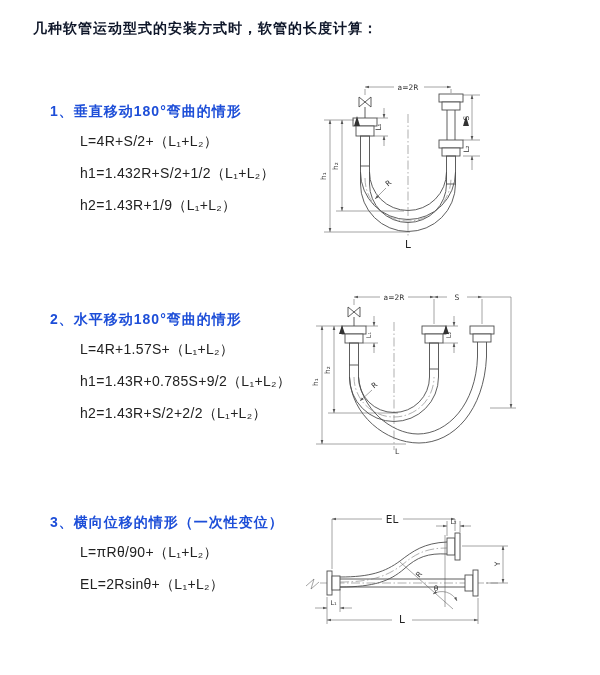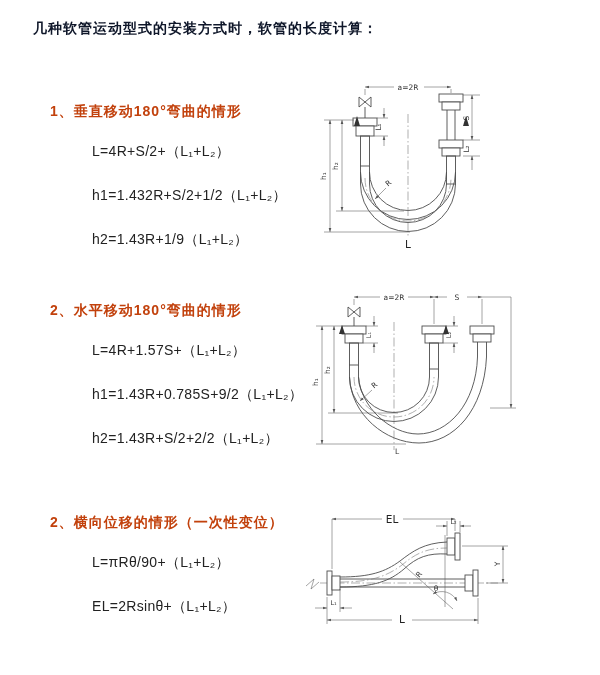--- a/index.html
+++ b/index.html
@@ -7,24 +7,24 @@
     position:relative;width:600px;height:675px;margin:0 auto;
     background:#ffffff;overflow:hidden;
     border-bottom:2px solid #c9c9c9;border-right:1px solid #e2e2e2;
     font-family:"Liberation Sans","DejaVu Sans",sans-serif;color:#1c1c1c;
   }
   .title{
     position:absolute;left:33px;top:20px;font-size:14px;font-weight:700;
     letter-spacing:1px;color:#0f172a;
   }
   .section{position:absolute;left:50px;}
-  .sec-heading{font-size:14px;font-weight:700;letter-spacing:1px;color:#c2410c;margin:0 0 6px 0;}
-  .formula{font-size:14px;font-weight:400;color:#222;margin:16px;padding-left:26px;height:28px;line-height:28px;letter-spacing:.3px;}
+  .sec-heading{font-size:14px;font-weight:700;letter-spacing:1px;color:#1d4ed8;margin:0 0 6px 0;}
+  .formula{font-size:14px;font-weight:400;color:#222;margin:4px;padding-left:26px;height:28px;line-height:28px;letter-spacing:.3px;}
   #sec1{top:103px;}
-  #sec2{top:302px;}
+  #sec2{top:311px;}
   #sec3{top:514px;}
   .diag{position:absolute;}
   #diag1{left:308px;top:72px;}
   #diag2{left:306px;top:282px;}
   #diag3{left:300px;top:505px;}
   svg .dln{stroke:#4d4d4d;stroke-width:.9;fill:none;}
   svg .dln-f{stroke:#4d4d4d;stroke-width:.9;fill:#ffffff;}
   svg .dim{stroke:#5a5a5a;stroke-width:.55;fill:none;}
   svg .cl{stroke:#7a7a7a;stroke-width:.6;fill:none;stroke-dasharray:9 2.5 1.5 2.5;}
   svg .lb{fill:#333;font-size:7.5px;font-family:"DejaVu Sans",sans-serif;}
@@ -46,21 +46,21 @@
   </div>
 
   <div class="section" id="sec2">
     <p class="sec-heading">2、水平移动180°弯曲的情形</p>
     <p class="formula">L=4R+1.57S+（L₁+L₂）</p>
     <p class="formula">h1=1.43R+0.785S+9/2（L₁+L₂）</p>
     <p class="formula">h2=1.43R+S/2+2/2（L₁+L₂）</p>
   </div>
 
   <div class="section" id="sec3">
-    <p class="sec-heading">2、横向位移的情形（一次性变位）</p>
+    <p class="sec-heading">3、横向位移的情形（一次性变位）</p>
     <p class="formula">L=πRθ/90+（L₁+L₂）</p>
     <p class="formula">EL=2Rsinθ+（L₁+L₂）</p>
   </div>
 
   <svg class="diag" id="diag1" width="250" height="190" viewBox="0 0 250 190">
     <defs>
       <marker id="a1" viewBox="0 0 10 10" refX="9" refY="5" markerWidth="8" markerHeight="8" orient="auto-start-reverse">
         <path d="M0,2 L9,5 L0,8 z" fill="#555"></path>
       </marker>
       <pattern id="p1" patternUnits="userSpaceOnUse" width="4" height="4">

